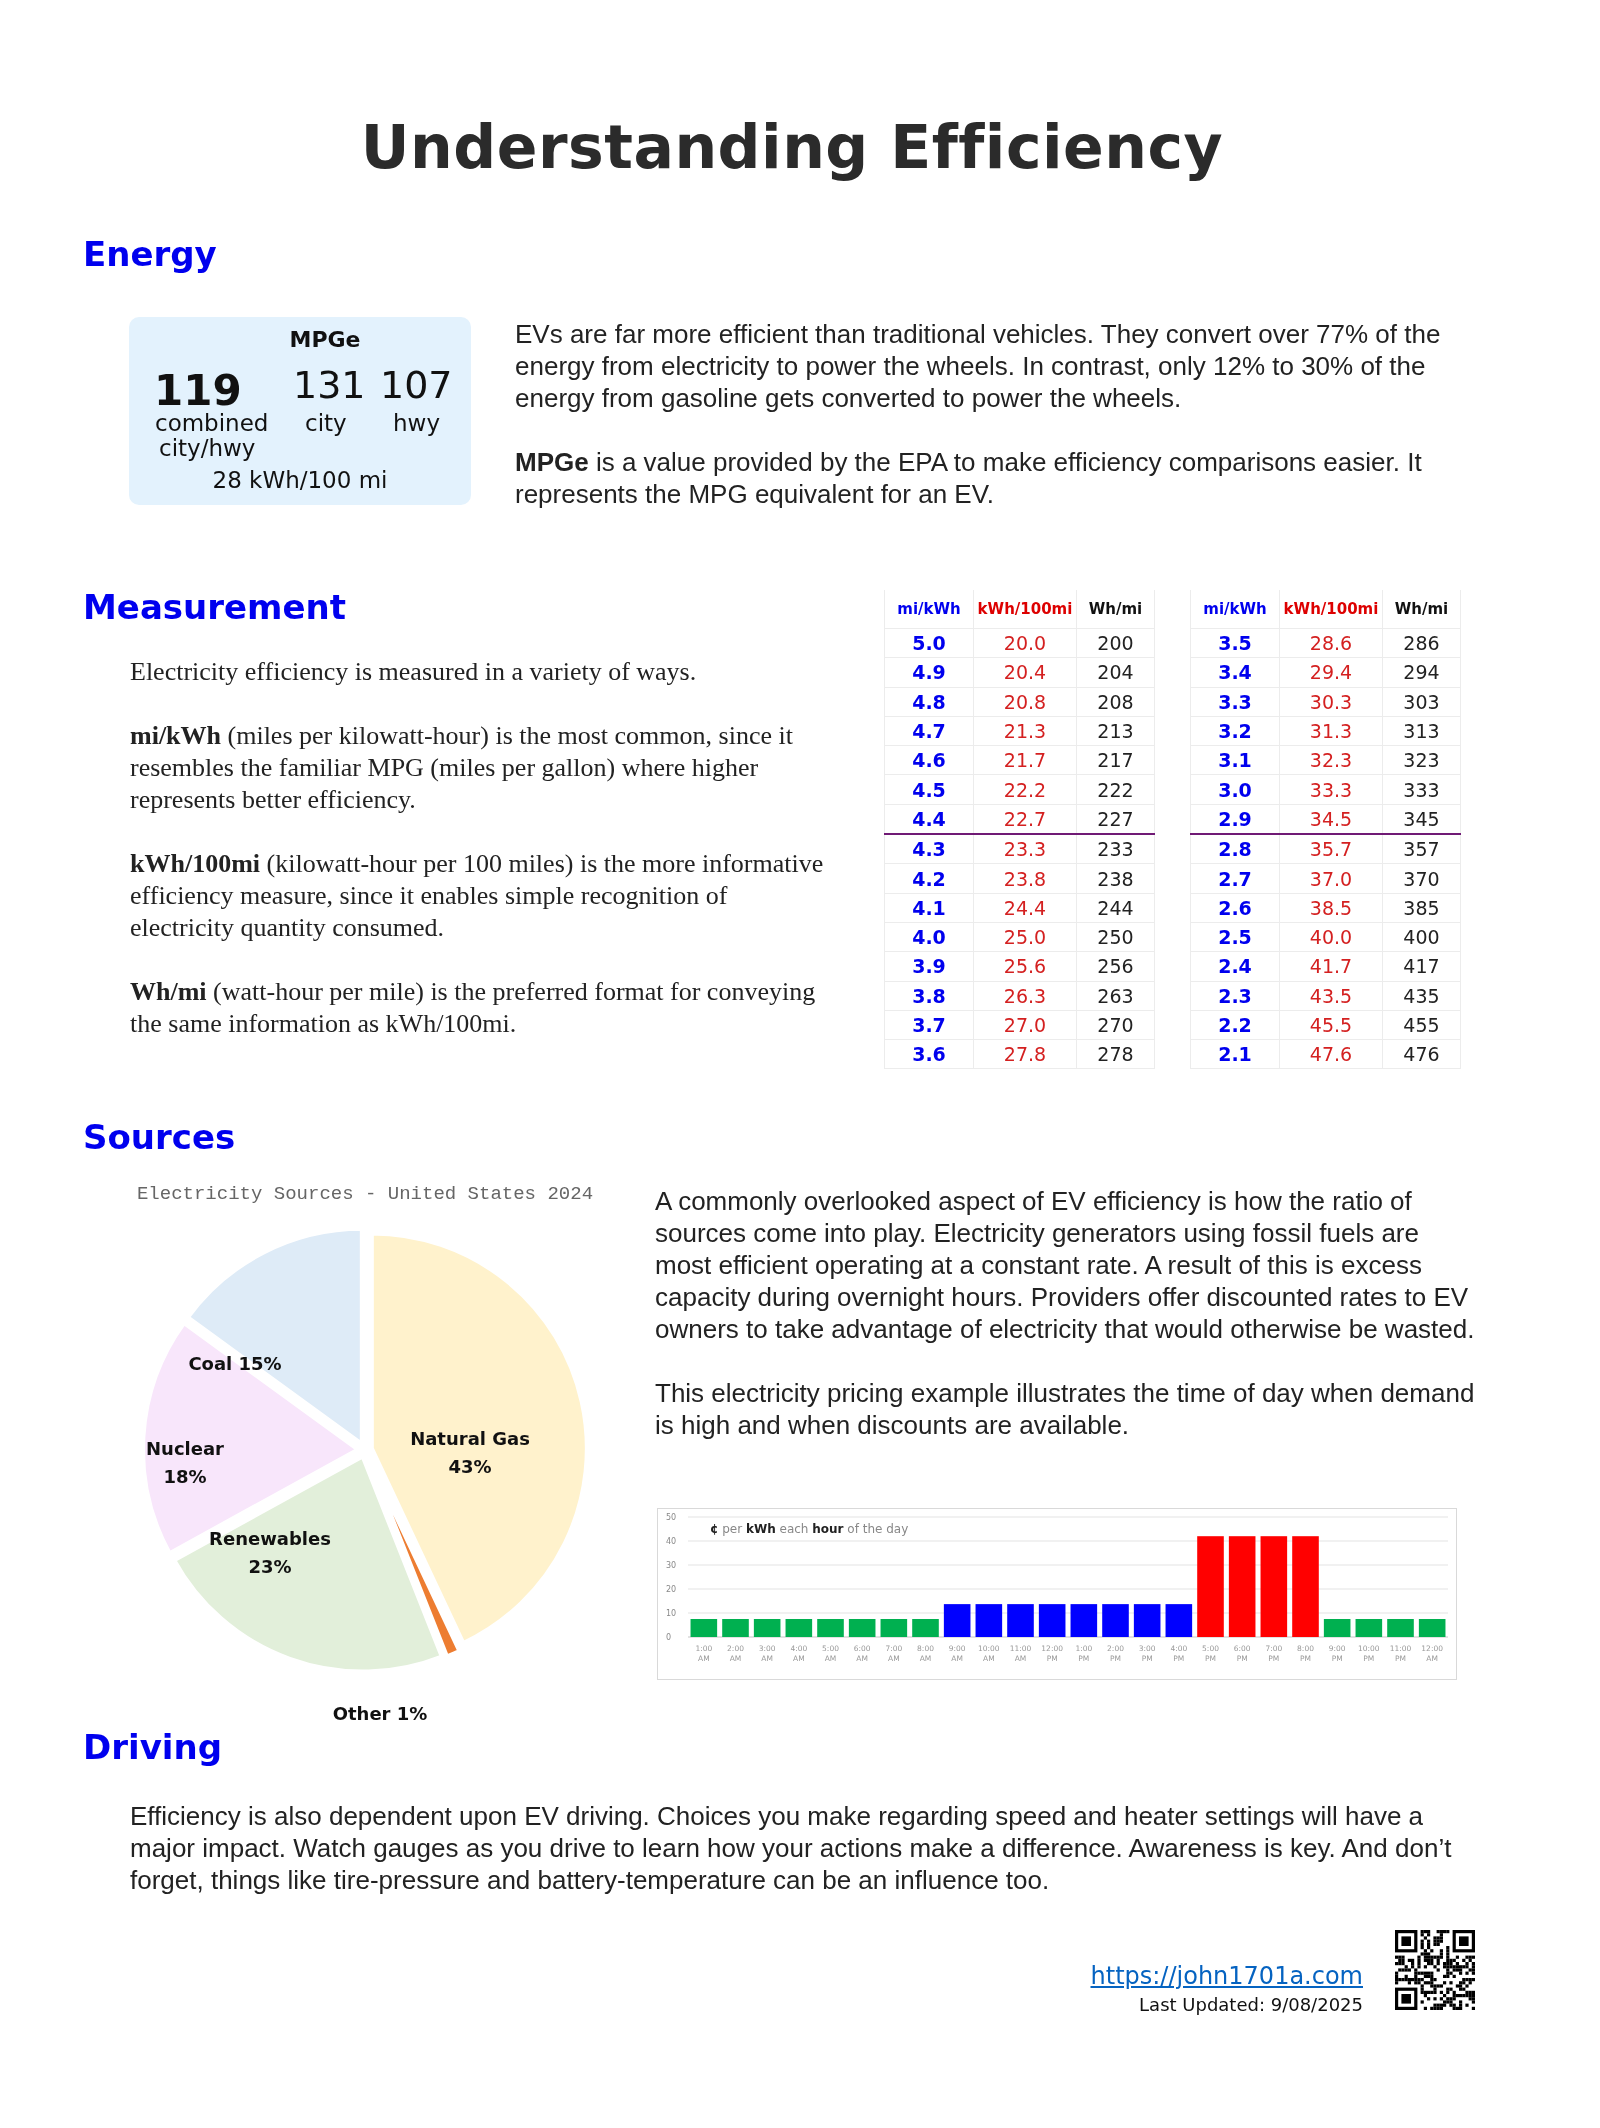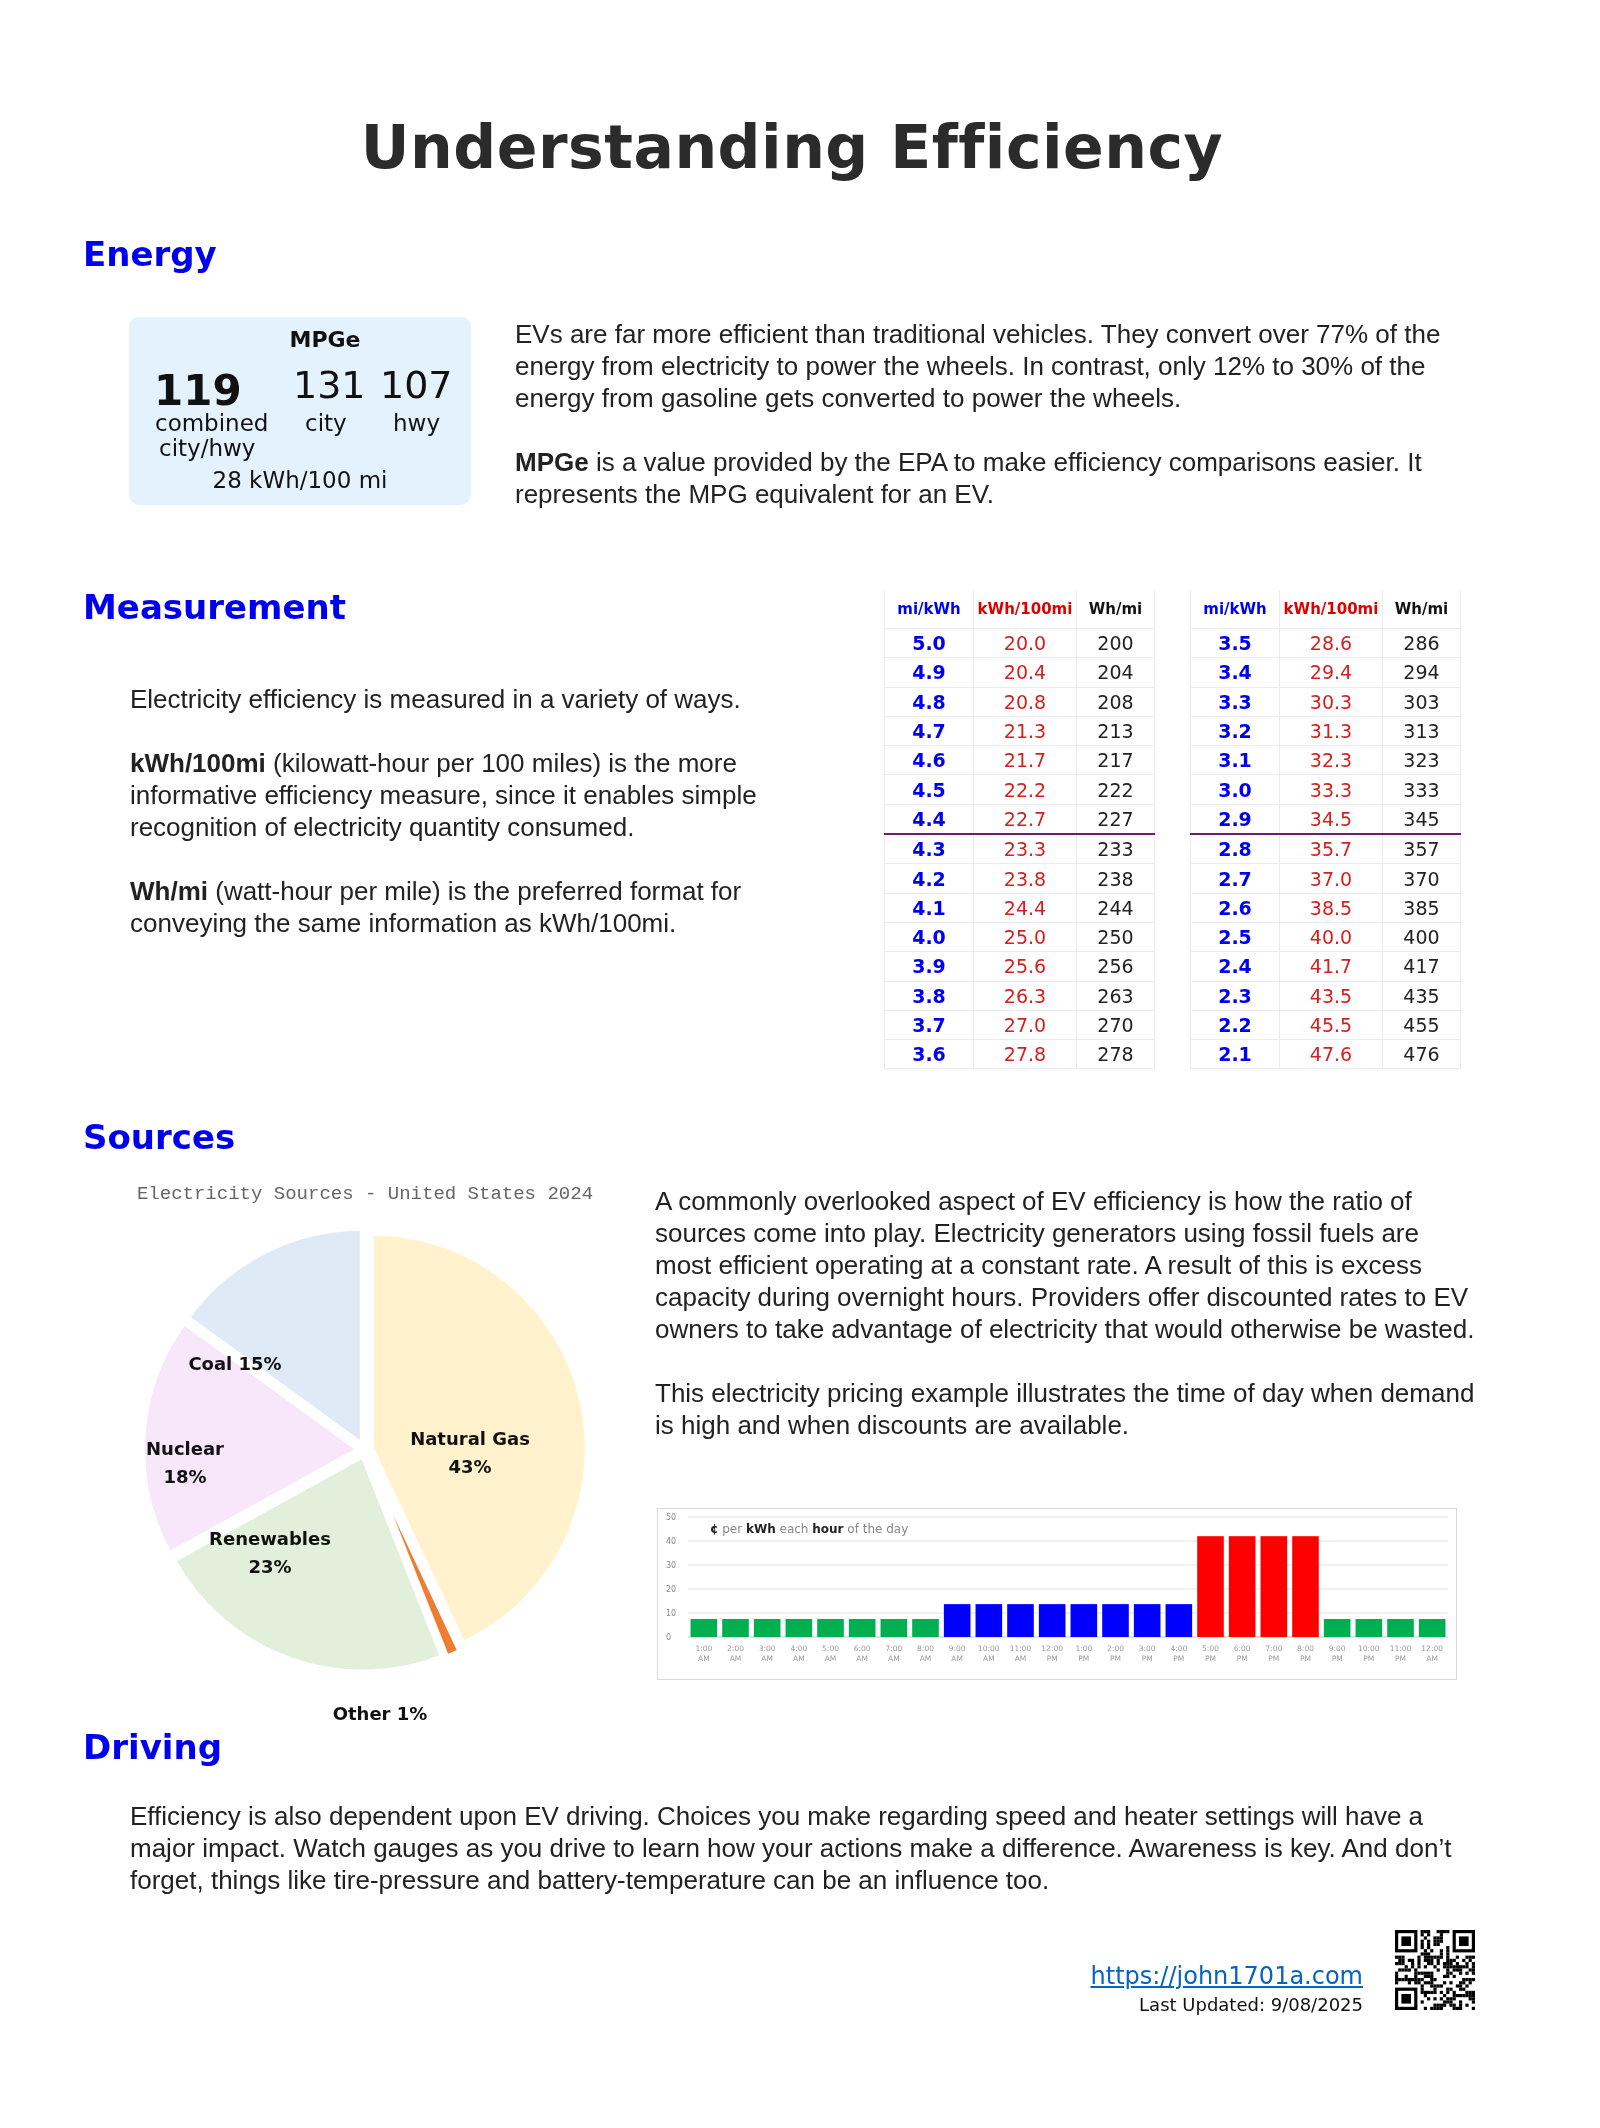--- a/index.html
+++ b/index.html
@@ -55,22 +55,23 @@
   <div class="s" style="left:0;width:100%;text-align:center;top:150px;">28 kWh/100 mi</div>
 </div>
 
 <div class="abs para" style="left:515px;top:318px;width:980px;">
   <p>EVs are far more efficient than traditional vehicles.  They convert over 77% of the energy from electricity to power the wheels.  In contrast, only 12% to 30% of the energy from gasoline gets converted to power the wheels.</p>
   <p><b>MPGe</b><span> is a value provided by the EPA to make efficiency comparisons easier.  It represents the MPG equivalent for an EV.</span></p>
 </div>
 
 <div class="abs h2" style="left:83px;top:587px;">Measurement</div>
 
-<div class="abs para" style="left:130px;top:683px;width:700px;">
+<div class="abs para" style="left:130px;top:656px;width:700px;font-family:Liberation Serif, serif;">
   <p>Electricity efficiency is measured in a variety of ways.</p>
+  <p><b>mi/kWh</b><span> (miles per kilowatt-hour) is the most common, since it resembles the familiar MPG (miles per gallon) where higher represents better efficiency.</span></p>
   <p><b>kWh/100mi</b><span> (kilowatt-hour per 100 miles) is the more informative efficiency measure, since it enables simple recognition of electricity quantity consumed.</span></p>
   <p><b>Wh/mi</b><span> (watt-hour per mile) is the preferred format for conveying the same information as kWh/100mi.</span></p>
 </div>
 
 <table class="abs eff" id="tbl1" style="left:884px;top:590px;">
   <thead>
       <tr>
     <th class="c1">mi/kWh</th>
     <th class="c2">kWh/100mi</th>
     <th class="c3">Wh/mi</th>

